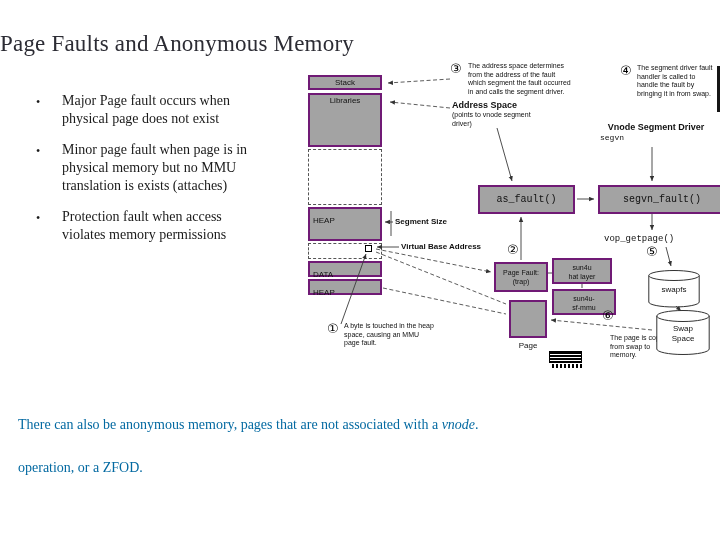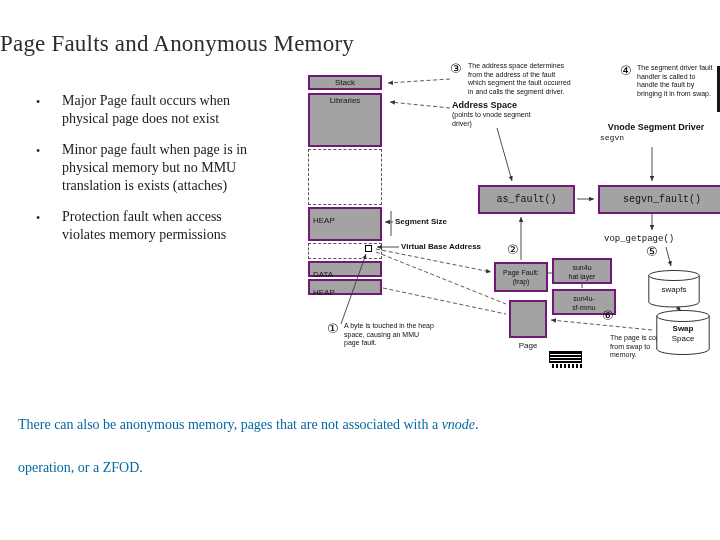--- a/index.html
+++ b/index.html
@@ -153,21 +153,21 @@
     <div class="d t8" style="left:505px;top:341px;width:46px;text-align:center;">Page</div>
 
     <div class="circ" style="left:602px;top:309px;">⑥</div>
     <div class="d t7" style="left:610px;top:334px;width:60px;">The page is copied from swap to memory.</div>
 
     <div class="cyl" style="left:656px;top:310px;width:54px;height:46px;">
       <svg viewBox="0 0 54 46" preserveAspectRatio="none">
         <path d="M0.8,6 V39 a26.2,5.5 0 0 0 52.4,0 V6" fill="#fff" stroke="#333" stroke-width="1"></path>
         <ellipse cx="27" cy="6" rx="26.2" ry="5.5" fill="#fff" stroke="#333" stroke-width="1"></ellipse>
       </svg>
-      <div class="cyl-label t8" style="top:14px;font-weight:bold;">Swap</div>
+      <div class="cyl-label t8" style="top:14px;">Swap</div>
       <div class="cyl-label t8" style="top:24px;">Space</div>
     </div>
 
     <div class="circ" style="left:327px;top:322px;">①</div>
     <div class="d t7" style="left:344px;top:322px;width:92px;">A byte is touched in the heap space, causing an MMU page fault.</div>
 
     <div class="ram-icon"></div>
     <div class="ram-pins"></div>
 
     <div class="scan-bar"></div>

